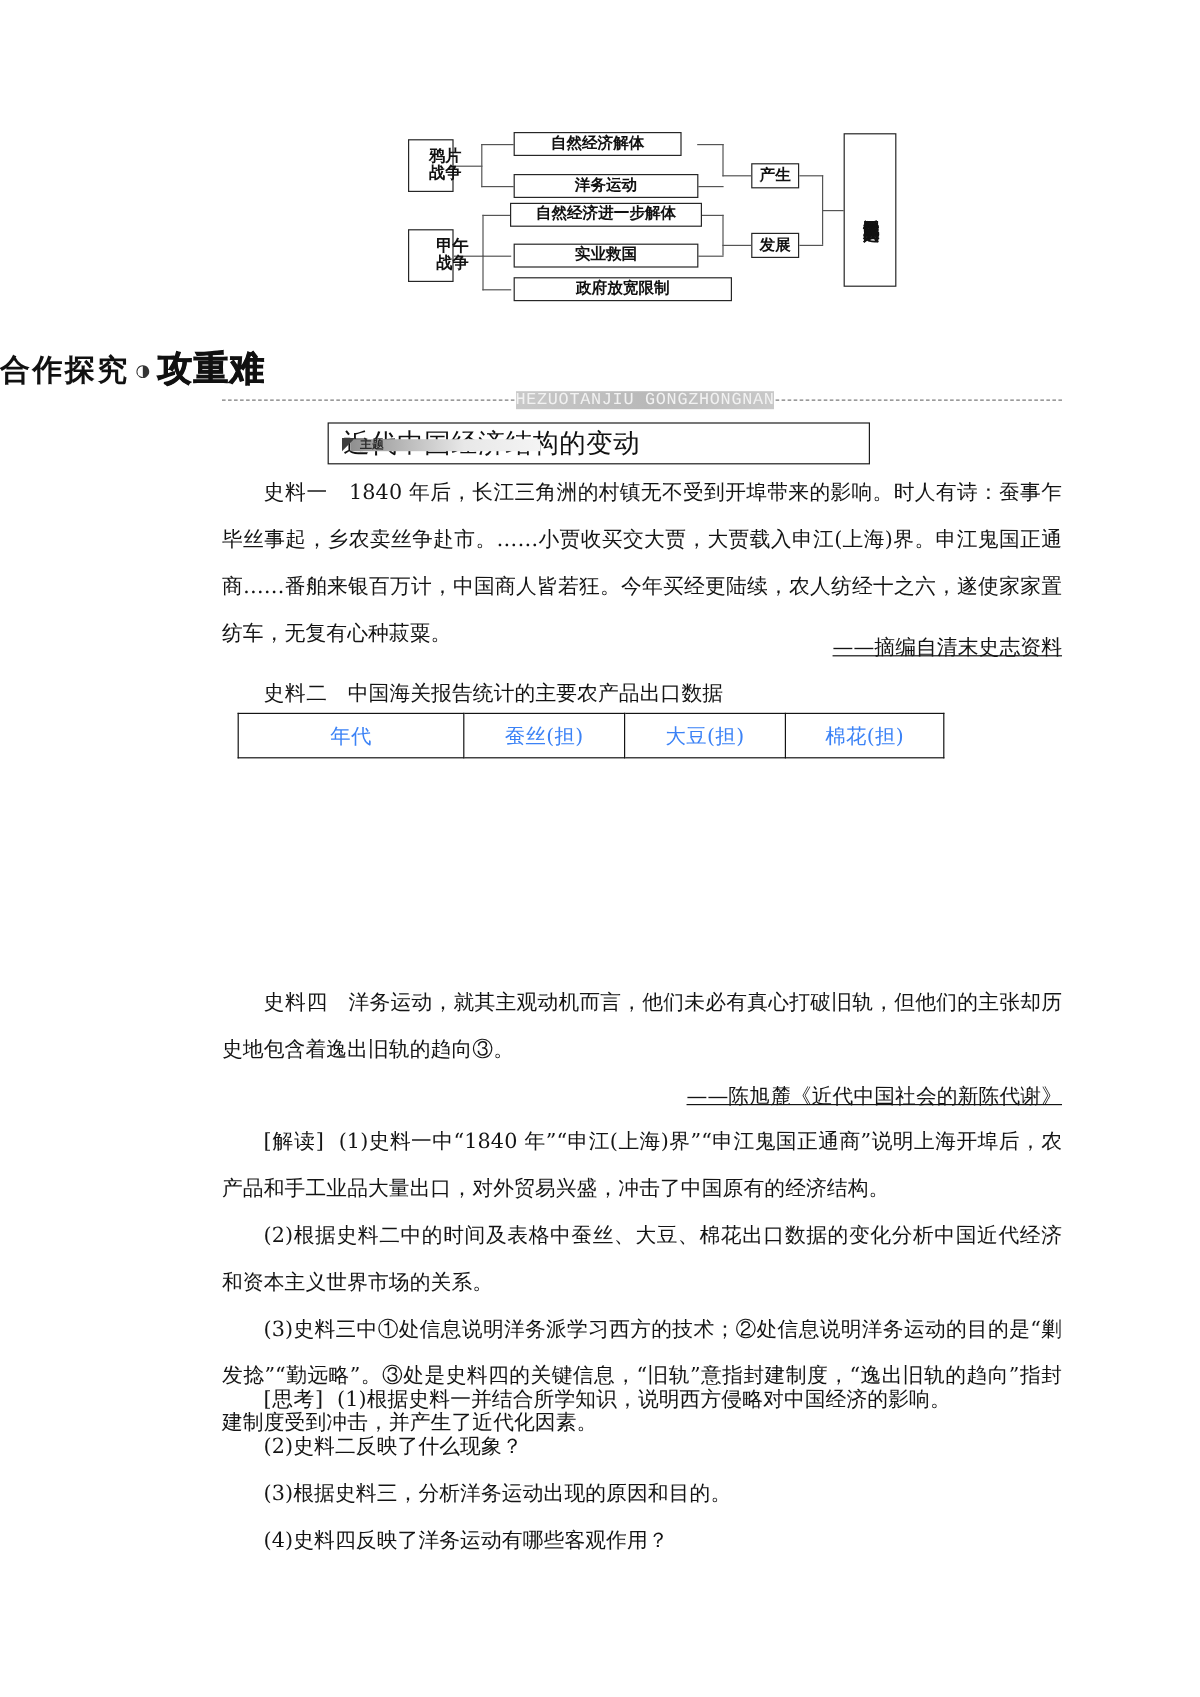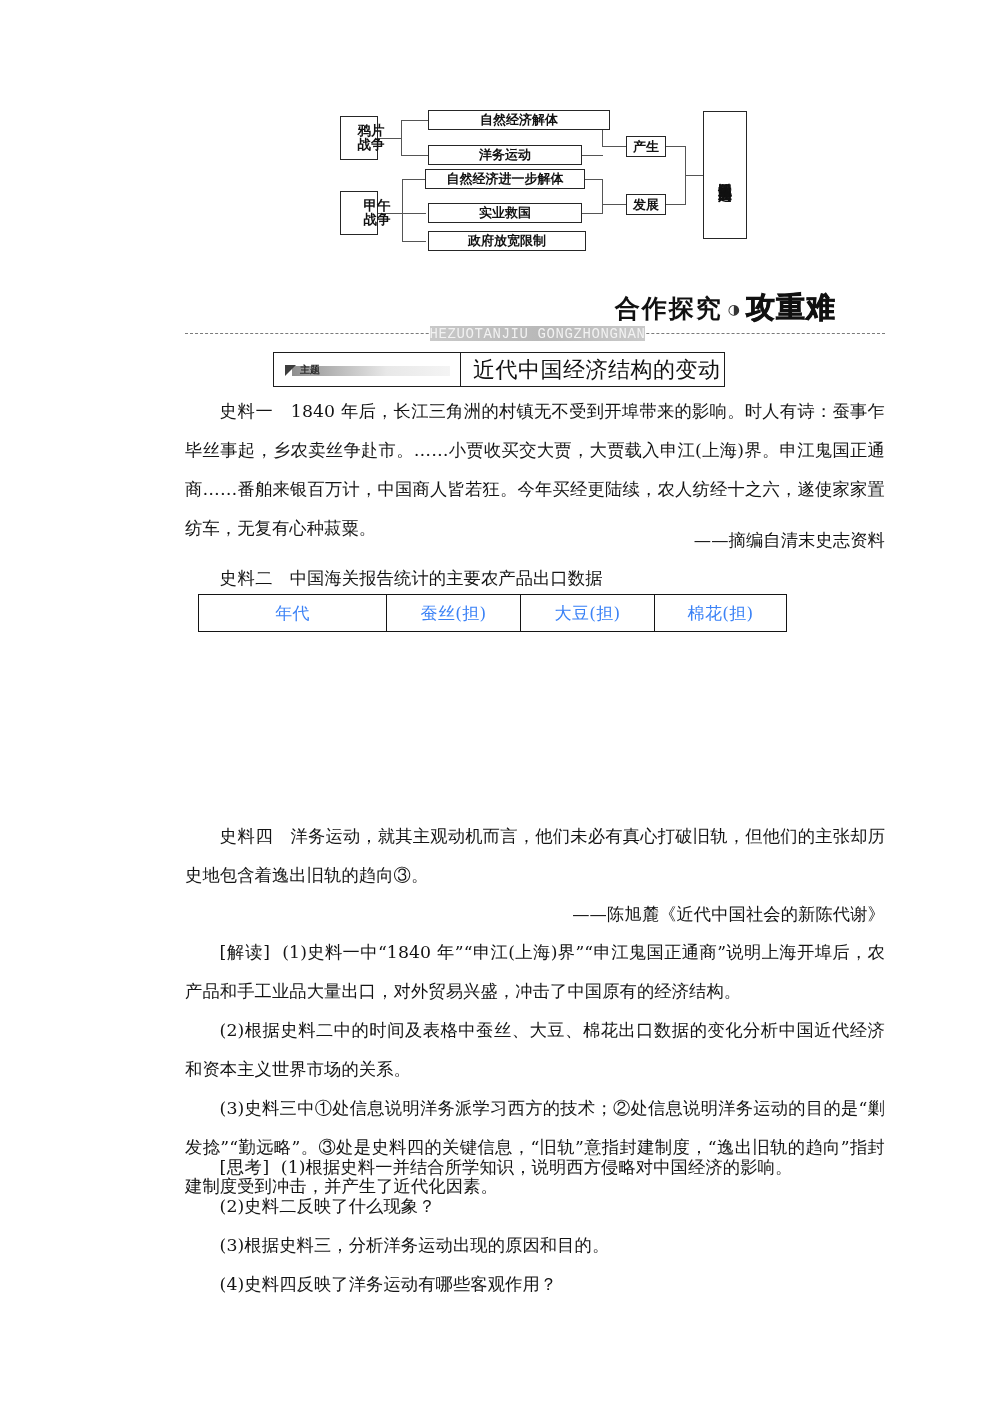--- a/index.html
+++ b/index.html
@@ -80,21 +80,21 @@
   }
   .dg-h { height: 1.4px; }
   .dg-v { width: 1.4px; }
 
   
   .sec-head {
     position: absolute;
     left: 0;
     top: 288px;
     width: 836px;
-    text-align: right;
+    text-align: left;
   }
   .sec-head-title {
     font-family: "DejaVu Sans", "Liberation Sans", sans-serif;
     font-weight: 700;
     font-size: 28px;
     letter-spacing: 1px;
     color: #111;
     display: inline-flex;
     align-items: center;
     gap: 3px;
@@ -149,20 +149,21 @@
   .topic-box {
     position: absolute;
     left: 273px;
     top: 352px;
     width: 452px;
     height: 35px;
     border: 1.3px solid #1d1d1d;
     box-sizing: border-box;
     display: flex;
     align-items: stretch;
+    flex-direction: column;
   }
   .topic-tagcell {
     width: 186px;
     border-right: 1.3px solid #1d1d1d;
     position: relative;
     display: flex;
     align-items: center;
   }
   .topic-grad {
     position: absolute;
@@ -211,21 +212,21 @@
     margin: 0;
     font-size: 17.3px;
     line-height: 39px;
     text-align: justify;
     text-align-last: left;
     text-justify: inter-ideograph;
     letter-spacing: 0.1px;
     color: #141414;
   }
   p.indent { text-indent: 2em; }
-  p.right { text-align: left; text-align-last: right; }
+  p.right { text-align: left; text-align-last: right; text-decoration: underline; }
   .lbl { letter-spacing: 0.5px; }
 
   
   .tbl-wrap {
     position: absolute;
     left: 198px;
     top: 594px;
     width: 588px;
   }
   table.data {
@@ -282,26 +283,26 @@
 
     <div class="dg-box dg-war" style="left:0px; top:8px;padding-left:24px;">
       <span>鸦片</span>
       <span>战争</span>
     </div>
     <div class="dg-box dg-war" style="left:0px; top:83px;padding-left:36px;">
       <span>甲午</span>
       <span>战争</span>
     </div>
 
-    <div class="dg-box dg-mid" style="left:88px; top:2px; width:182px;">自然经济解体</div>
+    <div class="dg-box dg-mid" style="left:88px; top:2px; width:140px;">自然经济解体</div>
     <div class="dg-box dg-mid" style="left:88px; top:37px; width:154px;">洋务运动</div>
 
     <div class="dg-box dg-mid" style="left:85px; top:61px; width:160px;">自然经济进一步解体</div>
     <div class="dg-box dg-mid" style="left:88px; top:95px; width:154px;">实业救国</div>
-    <div class="dg-box dg-mid" style="left:88px; top:123px; width:158px;text-align:center;">政府放宽限制</div>
+    <div class="dg-box dg-mid" style="left:88px; top:123px; width:182px;text-align:center;">政府放宽限制</div>
 
     <div class="dg-box dg-step" style="left:286px; top:28px;">产生</div>
     <div class="dg-box dg-step" style="left:286px; top:86px;">发展</div>
 
     <div class="dg-box dg-result" style="left:363px; top:3px;">
       <span>近代中国民族</span>
       <span>工业的兴起</span>
     </div>
   </div>
 

